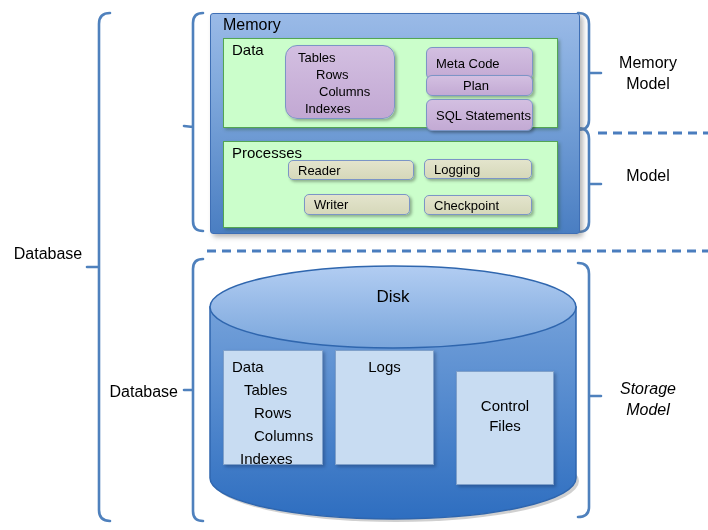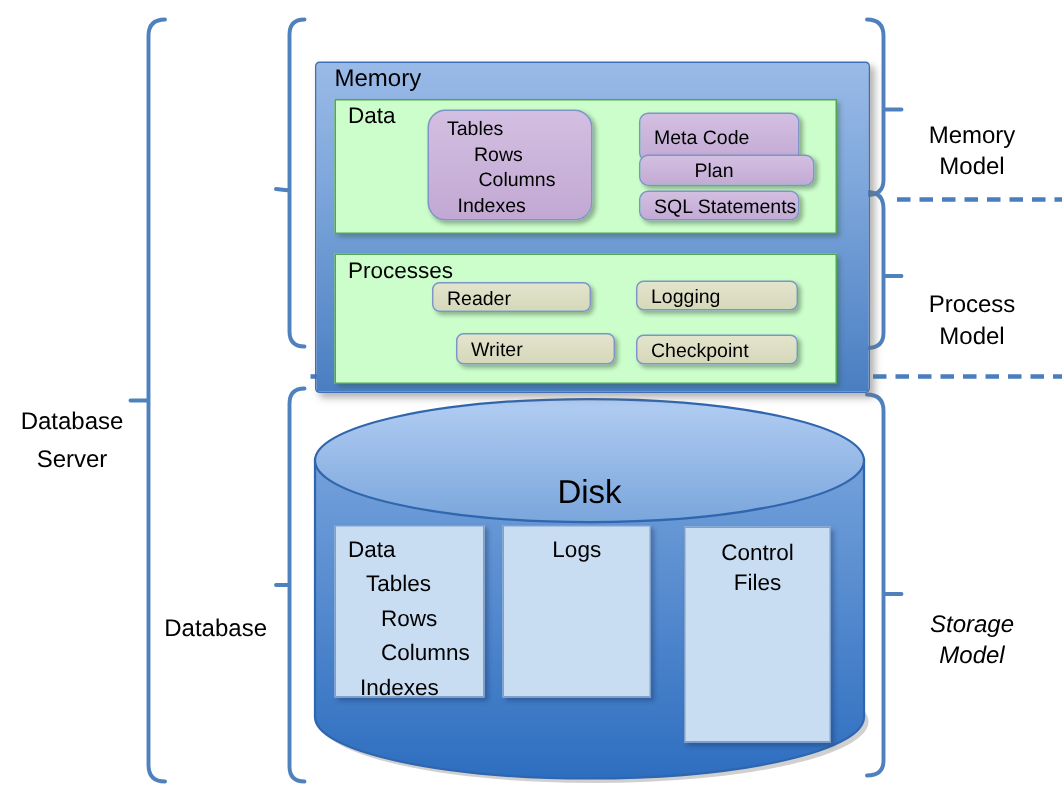--- a/index.html
+++ b/index.html
@@ -1,19 +1,19 @@
 <!DOCTYPE html>
 <html><head>
 <meta charset="utf-8">
 <style>
   html,body{margin:0;padding:0;background:#fff;}
   #canvas{position:relative;width:708px;height:530px;background:#ffffff;overflow:hidden;
           font-family:"Liberation Sans",sans-serif;color:#000;}
   #bg-svg{position:absolute;left:0;top:0;pointer-events:none;}
-  .abs{position:absolute;margin-top:28px;}
+  .abs{position:absolute;}
   .side-label{font-size:16px;line-height:21px;text-align:center;color:#000;}
   .side-label.right-align{text-align:right;}
 
   
   #memory-box{left:210px;top:13px;width:368px;height:219px;
     background:linear-gradient(180deg,#9ABAE7 0%,#7FA8DC 35%,#4A7EC2 100%);
     border:1px solid #3F6FB5;border-radius:3px;
     box-shadow:3px 3px 5px rgba(110,110,110,.5);}
   .panel-title{position:absolute;left:12px;top:2px;font-size:16px;}
   .green-box{position:absolute;left:12px;width:333px;background:#CBFECB;
@@ -30,36 +30,36 @@
   .ind0{padding-left:12px;} .ind1{padding-left:30px;}
   .ind2{padding-left:33px;} .ind3{padding-left:19px;}
 
   .chip{position:absolute;box-sizing:border-box;font-size:13px;
     border:1px solid #7C95C6;border-radius:6px;
     box-shadow:2px 2px 3px rgba(0,0,0,.3);
     padding-left:9px;display:flex;align-items:center;}
   .chip.purple{background:linear-gradient(180deg,#D3BFE1,#C3AAD4);}
   .chip.beige{background:linear-gradient(180deg,#E3E4CC,#D6D8BA);border-radius:5px;}
   #chip-meta{left:202px;top:8px;width:107px;height:33px;text-align:center;}
-  #chip-plan{left:202px;top:36px;width:117px;height:21px;padding-left:36px;}
-  #chip-sql{left:202px;top:60px;width:107px;height:20px;}
-  #chip-reader{left:64px;top:18px;width:106px;height:20px;}
+  #chip-plan{left:202px;top:36px;width:107px;height:21px;padding-left:36px;}
+  #chip-sql{left:202px;top:60px;width:107px;height:32px;}
+  #chip-reader{left:64px;top:18px;width:126px;height:20px;}
   #chip-writer{left:80px;top:52px;width:106px;height:21px;}
   #chip-logging{left:200px;top:17px;width:108px;height:20px;}
   #chip-checkpoint{left:200px;top:53px;width:108px;height:20px;}
 
   
-  #disk-title{left:210px;top:287px;width:366px;text-align:center;font-size:22px;}
+  #disk-title{left:210px;top:287px;width:366px;text-align:center;font-size:17px;}
   .disk-box{position:absolute;box-sizing:border-box;background:#C8DCF2;
     border:1px solid #7FA0CA;box-shadow:2px 2px 3px rgba(20,40,80,.35);
     font-size:15px;line-height:23px;padding-top:4px;}
   #disk-data-box{left:223px;top:350px;width:100px;height:115px;}
   #disk-logs-box{left:335px;top:350px;width:99px;height:115px;text-align:center;}
-  #disk-control-box{left:456px;top:351px;width:98px;height:144px;text-align:center;
-    line-height:20px;padding-top:7px;}
+  #disk-control-box{left:456px;top:371px;width:98px;height:114px;text-align:center;
+    line-height:20px;padding-top:24px;}
   .dind0{padding-left:8px;} .dind1{padding-left:20px;} .dind2{padding-left:30px;}
   .dind3{padding-left:30px;} .dind4{padding-left:16px;}
 
   #db-server-label{left:6px;top:241px;width:84px;line-height:25px;}
   #instance-label{left:106px;top:117px;width:80px;}
   #database-label{left:98px;top:381px;width:80px;}
   #memory-model-label{left:602px;top:52px;width:92px;}
   #process-model-label{left:602px;top:165px;width:92px;}
   #storage-model-label{left:602px;top:378px;width:92px;font-style:italic;}
 </style>
@@ -92,21 +92,20 @@
       <path d="M578,128 Q589,128 589,139 L589,222 Q589,232 578,232 M589,184 L601,184"></path>
       <path d="M578,263 Q589,263 589,274 L589,507 Q589,517 578,517 M589,396 L601,396"></path>
     </g>
 
     <line x1="598" y1="133" x2="708" y2="133" stroke="#4A7DBE" stroke-width="3" stroke-dasharray="9 6"></line>
     <line x1="207" y1="251" x2="708" y2="251" stroke="#4A7DBE" stroke-width="3" stroke-dasharray="9 6"></line>
   </svg>
 
   <div class="abs side-label" id="db-server-label">
     <div>Database</div>
-    <div>Server</div>
   </div>
   <div class="abs side-label right-align" id="database-label">Database</div>
 
   <div class="abs" id="memory-box">
     <div class="panel-title">Memory</div>
 
     <div class="green-box" id="data-group">
       <div class="group-title">Data</div>
 
       <div id="tables-stack">
@@ -147,21 +146,20 @@
   <div class="disk-box" id="disk-control-box">
     <div>Control</div>
     <div>Files</div>
   </div>
 
   <div class="abs side-label" id="memory-model-label">
     <div>Memory</div>
     <div>Model</div>
   </div>
   <div class="abs side-label" id="process-model-label">
-    <div>Process</div>
     <div>Model</div>
   </div>
   <div class="abs side-label" id="storage-model-label">
     <div>Storage</div>
     <div>Model</div>
   </div>
 
 </div>
 
 </body></html>

